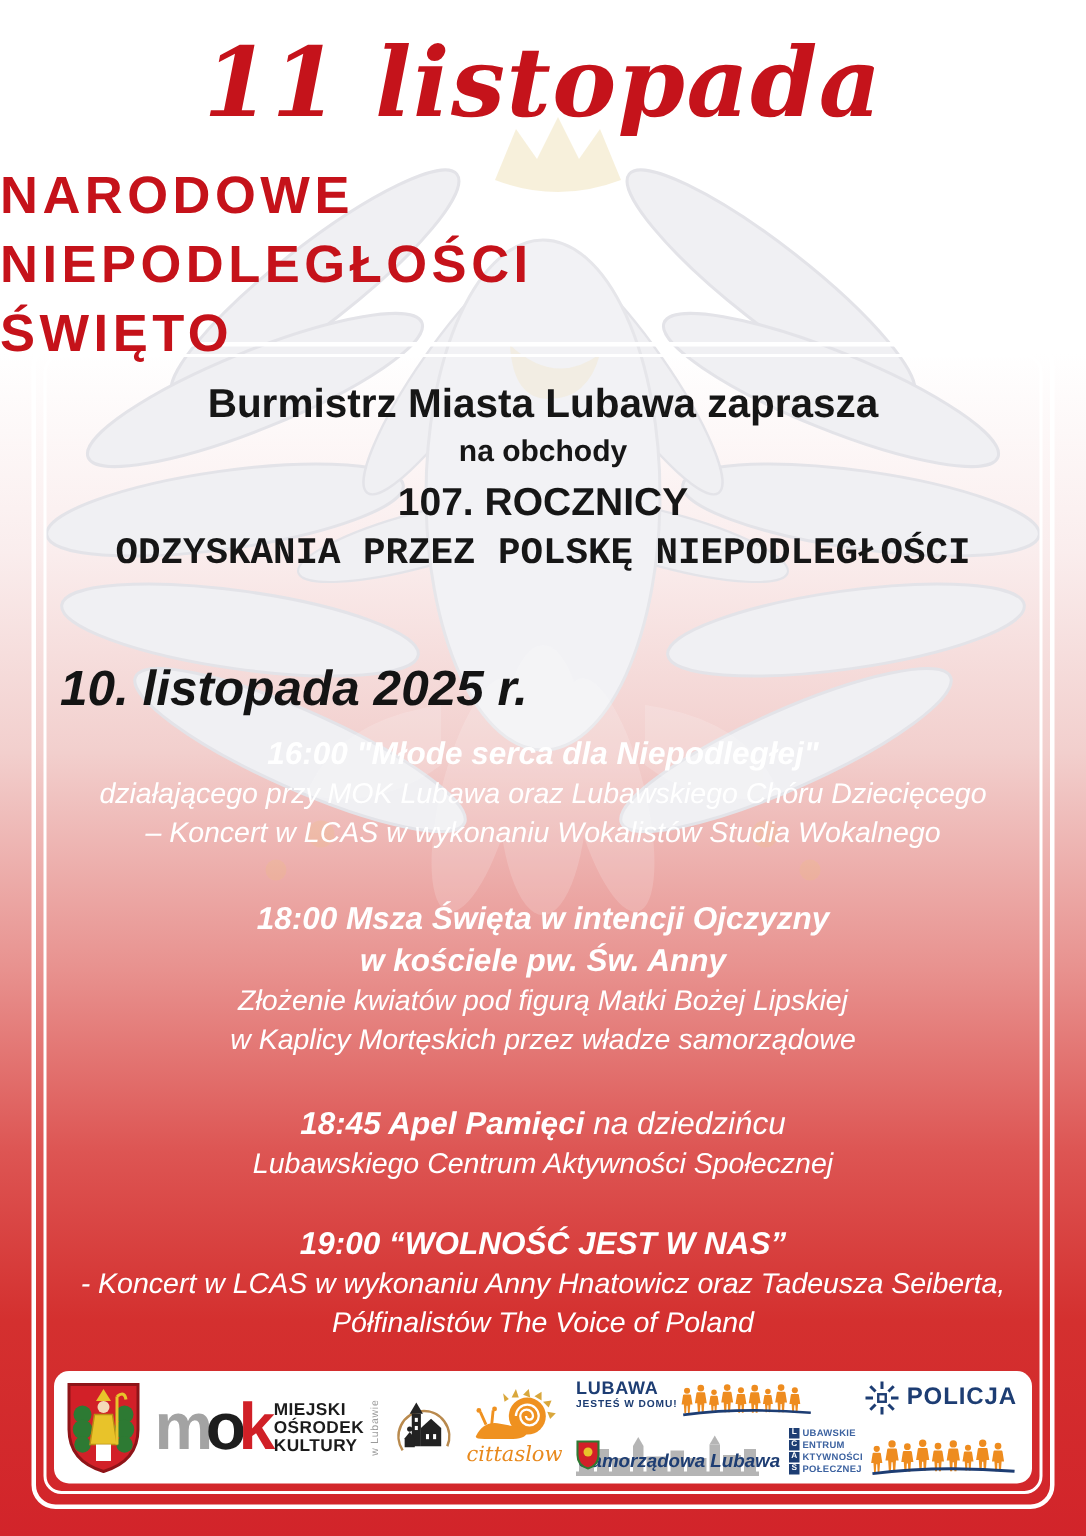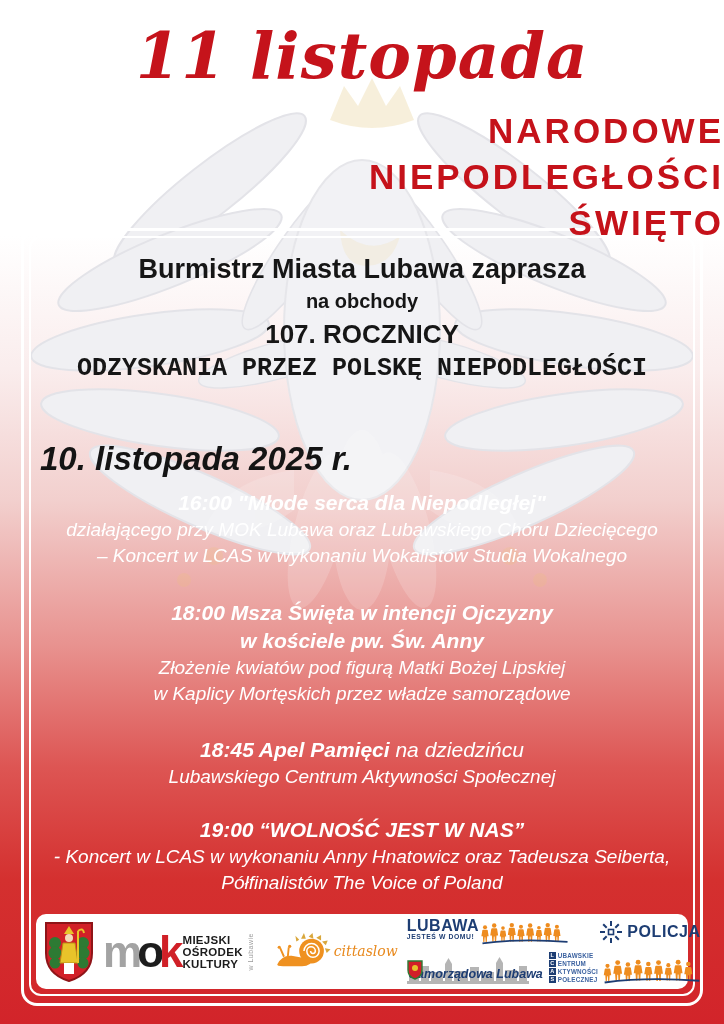--- a/index.html
+++ b/index.html
@@ -15,21 +15,21 @@
   .content{z-index:2;}
   
   .frame-outer{position:absolute;left:21px;right:21px;top:228px;bottom:18px;
     border:3px solid #ffffff;border-radius:16px;z-index:1;}
   .frame-inner{position:absolute;left:29px;right:29px;top:236px;bottom:28px;
     border:2px solid #ffffff;border-radius:12px;z-index:1;}
   
   .script-title{position:absolute;top:18px;left:0;width:100%;text-align:center;
     font-family:"DejaVu Serif", serif;font-style:italic;font-weight:bold;
     font-size:64px;letter-spacing:1px;color:#c5131b;}
-  .holiday{position:absolute;top:108px;left:0;width:100%;text-align:right;
+  .holiday{position:absolute;top:108px;left:0;width:100%;text-align:left;
     color:#c5121a;font-weight:bold;font-size:35px;line-height:46px;letter-spacing:3px;}
   .invite{position:absolute;top:252px;left:0;width:100%;text-align:center;color:#161616;}
   .invite .l1{font-size:27px;font-weight:bold;line-height:34px;}
   .invite .l2{font-size:20px;font-weight:bold;line-height:31px;}
   .invite .l3{font-size:26px;font-weight:bold;line-height:35px;}
   .invite .l4{font-size:25px;font-weight:bold;line-height:34px;white-space:nowrap;font-family:Liberation Mono, monospace;}
   .date-heading{position:absolute;top:440px;left:40px;color:#141414;
     font-size:33px;font-weight:bold;font-style:italic;}
   
   .event{position:absolute;left:0;width:100%;text-align:center;color:#ffffff;}
@@ -40,25 +40,25 @@
   
   .logo-strip{position:absolute;left:36px;right:36px;top:914px;height:75px;
     background:#ffffff;border-radius:10px;z-index:3;
     display:flex;align-items:center;padding:0 8px;gap:9px;box-sizing:border-box;}
   .crest{flex:0 0 auto;}
   .mok{display:flex;align-items:center;gap:4px;}
   .mok-mono{font-weight:bold;font-size:44px;letter-spacing:-5px;line-height:40px;}
   .mok-mono .m{color:#a3a3a3;} .mok-mono .o{color:#1d1d1d;} .mok-mono .k{color:#d02027;}
   .mok-text{font-size:11.5px;font-weight:bold;line-height:12px;color:#1b1b1b;letter-spacing:.3px;}
   .mok-vert{writing-mode:vertical-rl;transform:rotate(180deg);font-size:7px;color:#9a9a9a;letter-spacing:.5px;}
-  .citta{display:flex;flex-direction:row;align-items:center;gap:0;}
+  .citta{display:flex;flex-direction:column;align-items:center;gap:0;}
   .citta-label{font-family:"DejaVu Serif", serif;font-style:italic;font-size:14px;color:#e8891d;margin-top:-2px;}
   .right-cluster{position:relative;width:296px;height:70px;flex:0 0 auto;margin-left:auto;}
   .lub-home{position:absolute;left:0;top:1px;display:flex;align-items:flex-start;gap:2px;}
-  .lub-name{font-size:16px;font-weight:bold;color:#1d3d73;letter-spacing:.5px;line-height:15px;}
+  .lub-name{font-size:12px;font-weight:bold;color:#1d3d73;letter-spacing:.5px;line-height:15px;}
   .lub-sub{font-size:6.8px;font-weight:bold;color:#1d3d73;letter-spacing:.6px;}
   .policja{position:absolute;right:2px;top:3px;display:flex;align-items:center;gap:4px;}
   .policja-label{font-size:16px;font-weight:bold;color:#1d3d73;letter-spacing:.6px;}
   .samorz{position:absolute;left:0;top:37px;width:138px;height:32px;}
   .samorz svg{position:absolute;left:0;top:0;}
   .samorz-label{position:absolute;left:2px;top:13px;width:100%;
     font-size:12.5px;font-weight:bold;font-style:italic;color:#1d3d73;white-space:nowrap;}
   .lcas{position:absolute;left:142px;top:35px;display:flex;flex-direction:column;gap:1px;}
   .lcas-row{display:flex;align-items:center;gap:2px;}
   .lcas-box{width:7px;height:7px;background:#1d3d73;color:#fff;font-size:5.5px;font-weight:bold;

